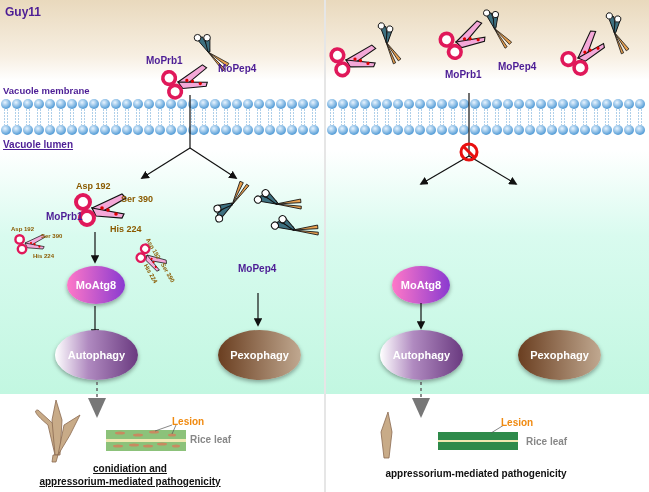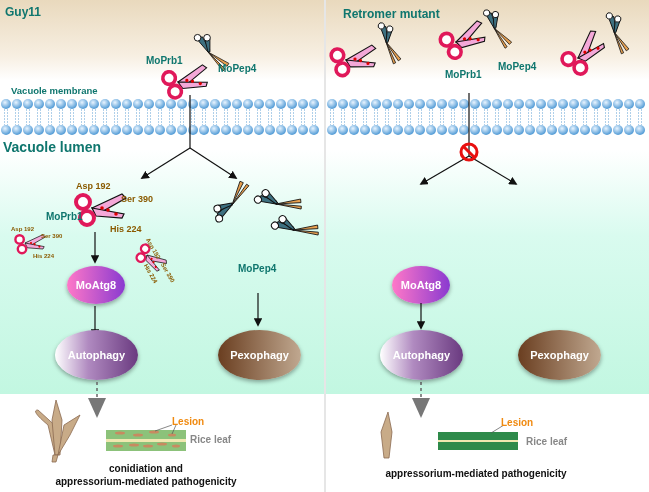--- a/index.html
+++ b/index.html
@@ -3,21 +3,21 @@
 <meta charset="utf-8">
 <style>
   html,body{margin:0;padding:0;}
   body{width:649px;height:492px;position:relative;overflow:hidden;background:#fff;font-family:"Liberation Sans",sans-serif;}
   .panel{position:absolute;top:0;height:492px;overflow:hidden;}
   .panel-left{left:0;width:324px;}
   .panel-right{left:326px;width:323px;}
   .divider{position:absolute;left:324px;top:0;width:2px;height:492px;background:#e6e6e6;}
   .bg-top{position:absolute;left:0;top:0;width:100%;height:80px;background:linear-gradient(#e9d9bd,#f7efe2 70%,#ffffff);}
   .bg-mid{position:absolute;left:0;top:150px;width:100%;height:244px;background:linear-gradient(#ffffff,#d9fbef 35%,#c2f7e1);}
-  .txt{position:absolute;white-space:nowrap;font-weight:bold;color:#0f766e;}
+  .txt{position:absolute;white-space:nowrap;font-weight:bold;color:#4c1d95;}
   .title{font-size:12px;}
   .lbl{font-size:10px;}
   .small-gold{font-size:9px;color:#8a5a00;}
   .tiny-gold{font-size:6px;color:#8a5a00;}
   .membrane{position:absolute;left:0;top:98px;width:100%;height:38px;}
   .ellipse{position:absolute;border-radius:50%;display:flex;align-items:center;justify-content:center;color:#fff;font-weight:bold;font-size:11px;}
   .caption{position:absolute;text-align:center;font-size:10px;font-weight:bold;color:#111;line-height:13px;}
   svg{position:absolute;overflow:visible;}
 </style>
 </head>
@@ -170,22 +170,22 @@
       <circle cx="303" cy="6" r="5" fill="url(#bead)"></circle>
       <circle cx="303" cy="32" r="5" fill="url(#bead)"></circle>
       <line x1="301.5" x2="301.5" y1="11" y2="27" stroke="#9ac4e4" stroke-width="0.8" stroke-dasharray="2,1"></line>
       <line x1="304.5" x2="304.5" y1="11" y2="27" stroke="#9ac4e4" stroke-width="0.8" stroke-dasharray="2,1"></line>
       <circle cx="314" cy="6" r="5" fill="url(#bead)"></circle>
       <circle cx="314" cy="32" r="5" fill="url(#bead)"></circle>
       <line x1="312.5" x2="312.5" y1="11" y2="27" stroke="#9ac4e4" stroke-width="0.8" stroke-dasharray="2,1"></line>
       <line x1="315.5" x2="315.5" y1="11" y2="27" stroke="#9ac4e4" stroke-width="0.8" stroke-dasharray="2,1"></line>
     </svg>
 
-  <div class="txt lbl" style="left:3px;top:85px;font-size:9.5px;margin-left:8px;">Vacuole membrane</div>
-  <div class="txt lbl" style="left:3px;top:139px;font-size:14px;">Vacuole lumen</div>
+  <div class="txt lbl" style="left:3px;top:85px;font-size:9.5px;">Vacuole membrane</div>
+  <div class="txt lbl" style="left:3px;top:139px;font-size:10px;text-decoration:underline;">Vacuole lumen</div>
 
 
   <svg style="left:0;top:0;" width="324" height="160">
     <g transform="translate(208,52) scale(0.95)">
         <use href="#pep4"></use>
       </g>
     <g transform="translate(178,82) rotate(-10) scale(0.9)">
         <use href="#prb1"></use>
       </g>
     <line x1="190" y1="95" x2="190" y2="148" stroke="#111" stroke-width="1.2"></line>
@@ -265,33 +265,32 @@
       <ellipse cx="148" cy="446" rx="5" ry="1.5" fill="#c88a60"></ellipse>
       <ellipse cx="162" cy="444" rx="5" ry="1.5" fill="#c88a60"></ellipse>
       <ellipse cx="176" cy="446" rx="4" ry="1.5" fill="#c88a60"></ellipse>
       <line x1="155" y1="431" x2="172" y2="425" stroke="#555" stroke-width="0.7"></line>
       <line x1="172" y1="434" x2="176" y2="425" stroke="#555" stroke-width="0.7"></line>
     </g>
   </svg>
   <div class="txt" style="left:172px;top:416px;font-size:10px;color:#f08a10;">Lesion</div>
   <div class="txt" style="left:190px;top:434px;font-size:10px;color:#888;">Rice leaf</div>
 
-  <div class="caption" style="left:16px;top:462px;width:260px;">
+  <div class="caption" style="left:0;top:462px;width:260px;text-decoration:underline;">
     <div>conidiation and</div>
     <div>appressorium-mediated pathogenicity</div>
   </div>
 </div>
 
 <div class="divider"></div>
 
 <div class="panel panel-right">
   <div class="bg-top"></div>
   <div class="bg-mid"></div>
 
-  <div class="txt title" style="left:17px;top:7px;">Retromer mutant</div>
 
   <svg class="membrane" width="323" height="38" id="memR">
       <circle cx="6" cy="6" r="5" fill="url(#bead)"></circle>
       <circle cx="6" cy="32" r="5" fill="url(#bead)"></circle>
       <line x1="4.5" x2="4.5" y1="11" y2="27" stroke="#9ac4e4" stroke-width="0.8" stroke-dasharray="2,1"></line>
       <line x1="7.5" x2="7.5" y1="11" y2="27" stroke="#9ac4e4" stroke-width="0.8" stroke-dasharray="2,1"></line>
       <circle cx="17" cy="6" r="5" fill="url(#bead)"></circle>
       <circle cx="17" cy="32" r="5" fill="url(#bead)"></circle>
       <line x1="15.5" x2="15.5" y1="11" y2="27" stroke="#9ac4e4" stroke-width="0.8" stroke-dasharray="2,1"></line>
       <line x1="18.5" x2="18.5" y1="11" y2="27" stroke="#9ac4e4" stroke-width="0.8" stroke-dasharray="2,1"></line>

